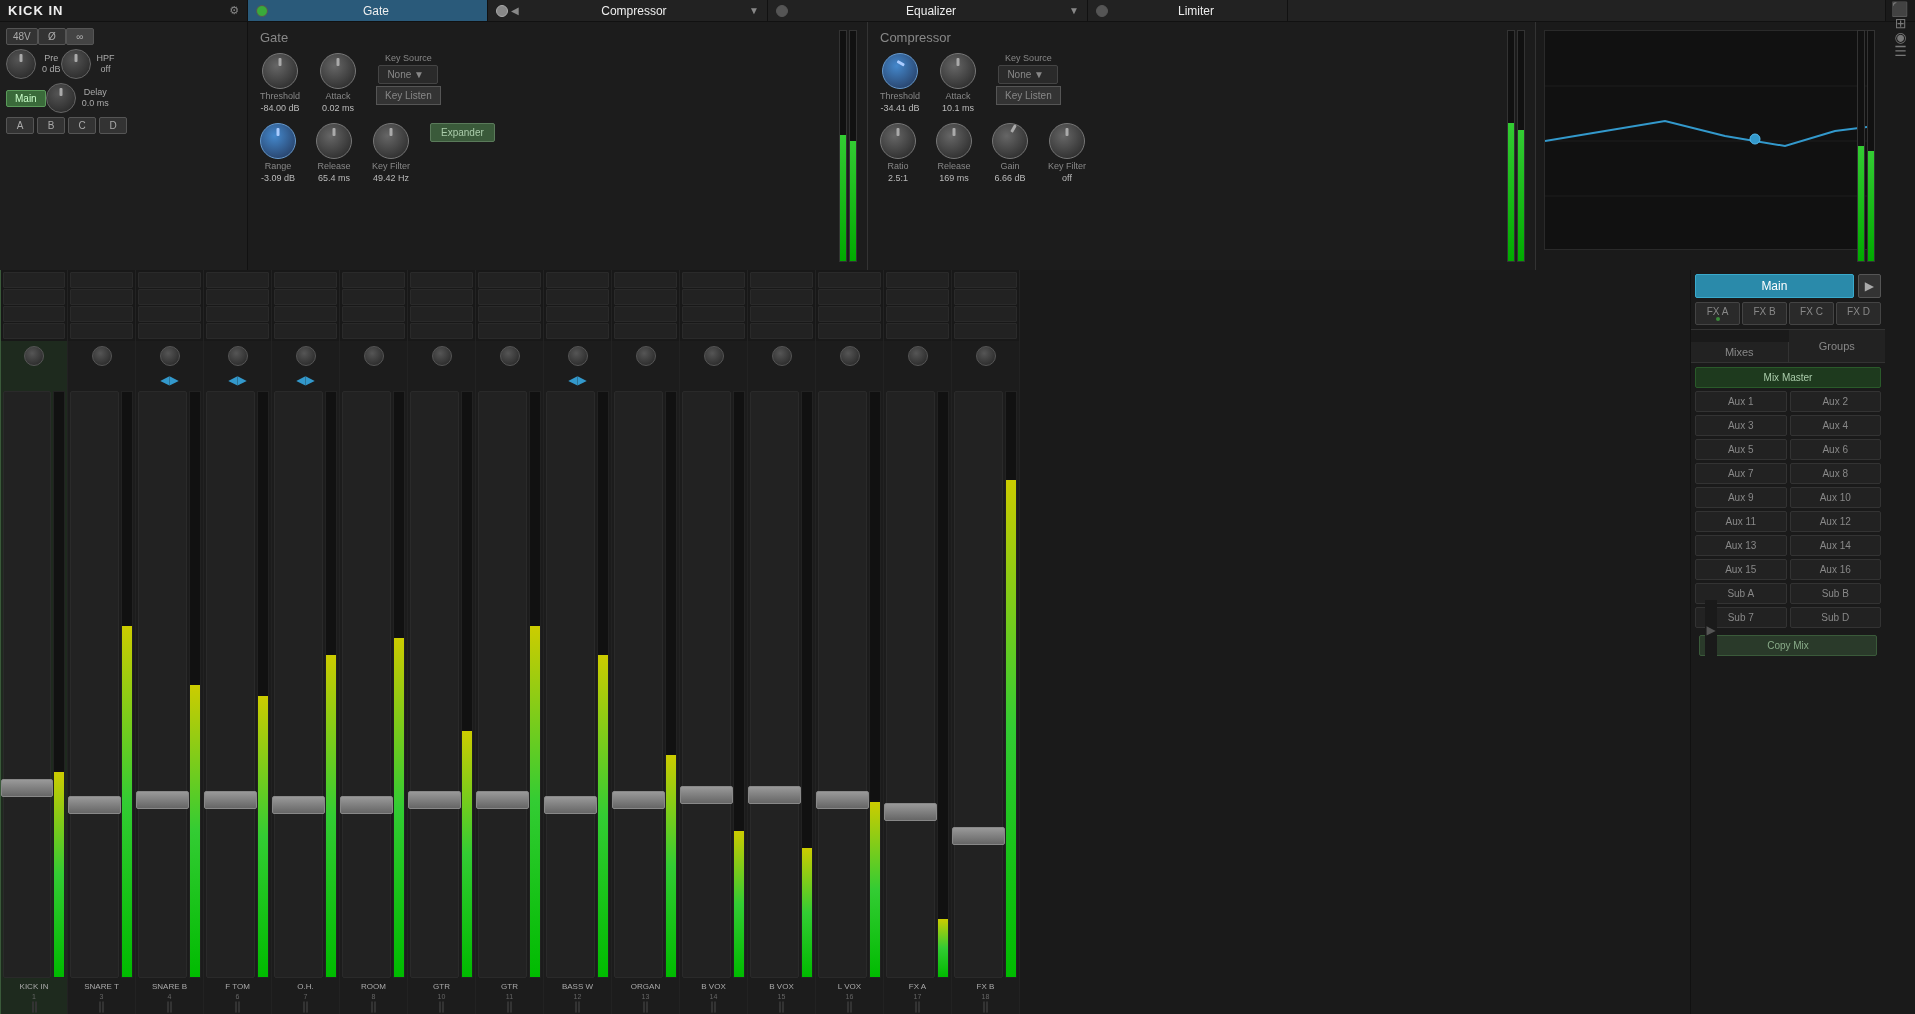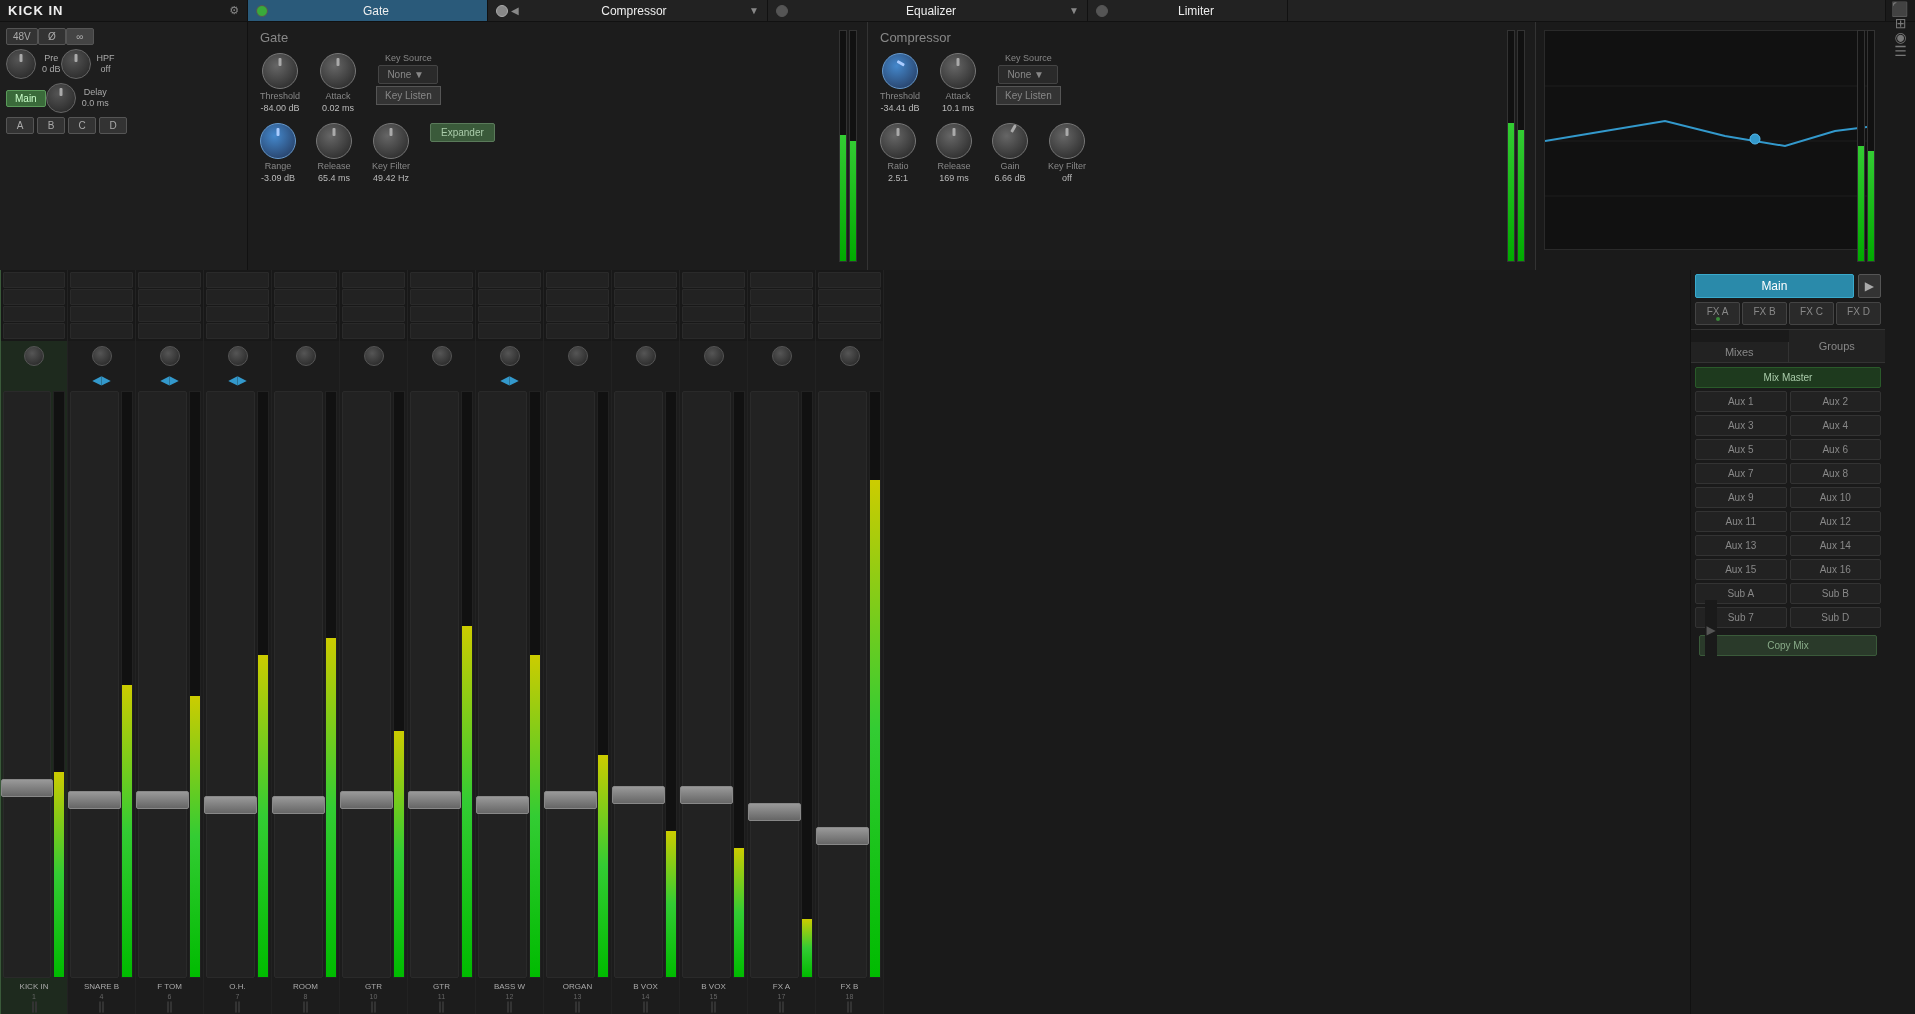--- a/index.html
+++ b/index.html
@@ -829,20 +829,56 @@
       <div class="ch-fx-slot"></div>
       <div class="ch-fx-slot"></div>
       <div class="ch-fx-slot"></div>
     </div>
 
     <div class="ch-pan-area">
       <div class="ch-pan-knob"></div>
     </div>
 
     <div style="height:18px;display:flex;align-items:center;justify-content:center;width:100%;">
+      
+    </div>
+
+    <div class="ch-fader-area" style="height:280px;">
+
+      <div class="ch-fader-track" style="position:relative;">
+        <div class="ch-fader-handle" style="bottom:163.2px;"></div>
+      </div>
+
+      <div class="ch-meter" style="width:12px;">
+        <div class="ch-meter-fill" style="height:60%;"></div>
+      </div>
+    </div>
+
+    <div class="ch-name">SNARE T</div>
+    <div class="ch-number">3</div>
+
+    <div class="ch-bottom-btns">
+      <div class="ch-bottom-btn"></div>
+      <div class="ch-bottom-btn"></div>
+    </div>
+  </div>
+      <div class="ch-strip" style="width: 68px;">
+
+    <div class="ch-fx-slots">
+      <div class="ch-fx-slot"></div>
+      <div class="ch-fx-slot"></div>
+      <div class="ch-fx-slot"></div>
+      <div class="ch-fx-slot"></div>
+    </div>
+
+    <div class="ch-pan-area">
+      <div class="ch-pan-knob"></div>
+    </div>
+
+    <div style="height:18px;display:flex;align-items:center;justify-content:center;width:100%;">
       <span style="color:#3399cc;font-size:12px;">◀▶</span>
     </div>
 
     <div class="ch-fader-area" style="height:280px;">
 
       <div class="ch-fader-track" style="position:relative;">
         <div class="ch-fader-handle" style="bottom:168px;"></div>
       </div>
 
       <div class="ch-meter" style="width:12px;">
@@ -1169,20 +1205,56 @@
         <div class="ch-fader-handle" style="bottom:172.79999999999998px;"></div>
       </div>
 
       <div class="ch-meter" style="width:12px;">
         <div class="ch-meter-fill" style="height:22%;"></div>
       </div>
     </div>
 
     <div class="ch-name">B VOX</div>
     <div class="ch-number">15</div>
+
+    <div class="ch-bottom-btns">
+      <div class="ch-bottom-btn"></div>
+      <div class="ch-bottom-btn"></div>
+    </div>
+  </div>
+      <div class="ch-strip" style="width: 68px;">
+
+    <div class="ch-fx-slots">
+      <div class="ch-fx-slot"></div>
+      <div class="ch-fx-slot"></div>
+      <div class="ch-fx-slot"></div>
+      <div class="ch-fx-slot"></div>
+    </div>
+
+    <div class="ch-pan-area">
+      <div class="ch-pan-knob"></div>
+    </div>
+
+    <div style="height:18px;display:flex;align-items:center;justify-content:center;width:100%;">
+      
+    </div>
+
+    <div class="ch-fader-area" style="height:280px;">
+
+      <div class="ch-fader-track" style="position:relative;">
+        <div class="ch-fader-handle" style="bottom:168px;"></div>
+      </div>
+
+      <div class="ch-meter" style="width:12px;">
+        <div class="ch-meter-fill" style="height:30%;"></div>
+      </div>
+    </div>
+
+    <div class="ch-name">L VOX</div>
+    <div class="ch-number">16</div>
 
     <div class="ch-bottom-btns">
       <div class="ch-bottom-btn"></div>
       <div class="ch-bottom-btn"></div>
     </div>
   </div>
       <div class="ch-strip" style="width: 68px;">
 
     <div class="ch-fx-slots">
       <div class="ch-fx-slot"></div>

